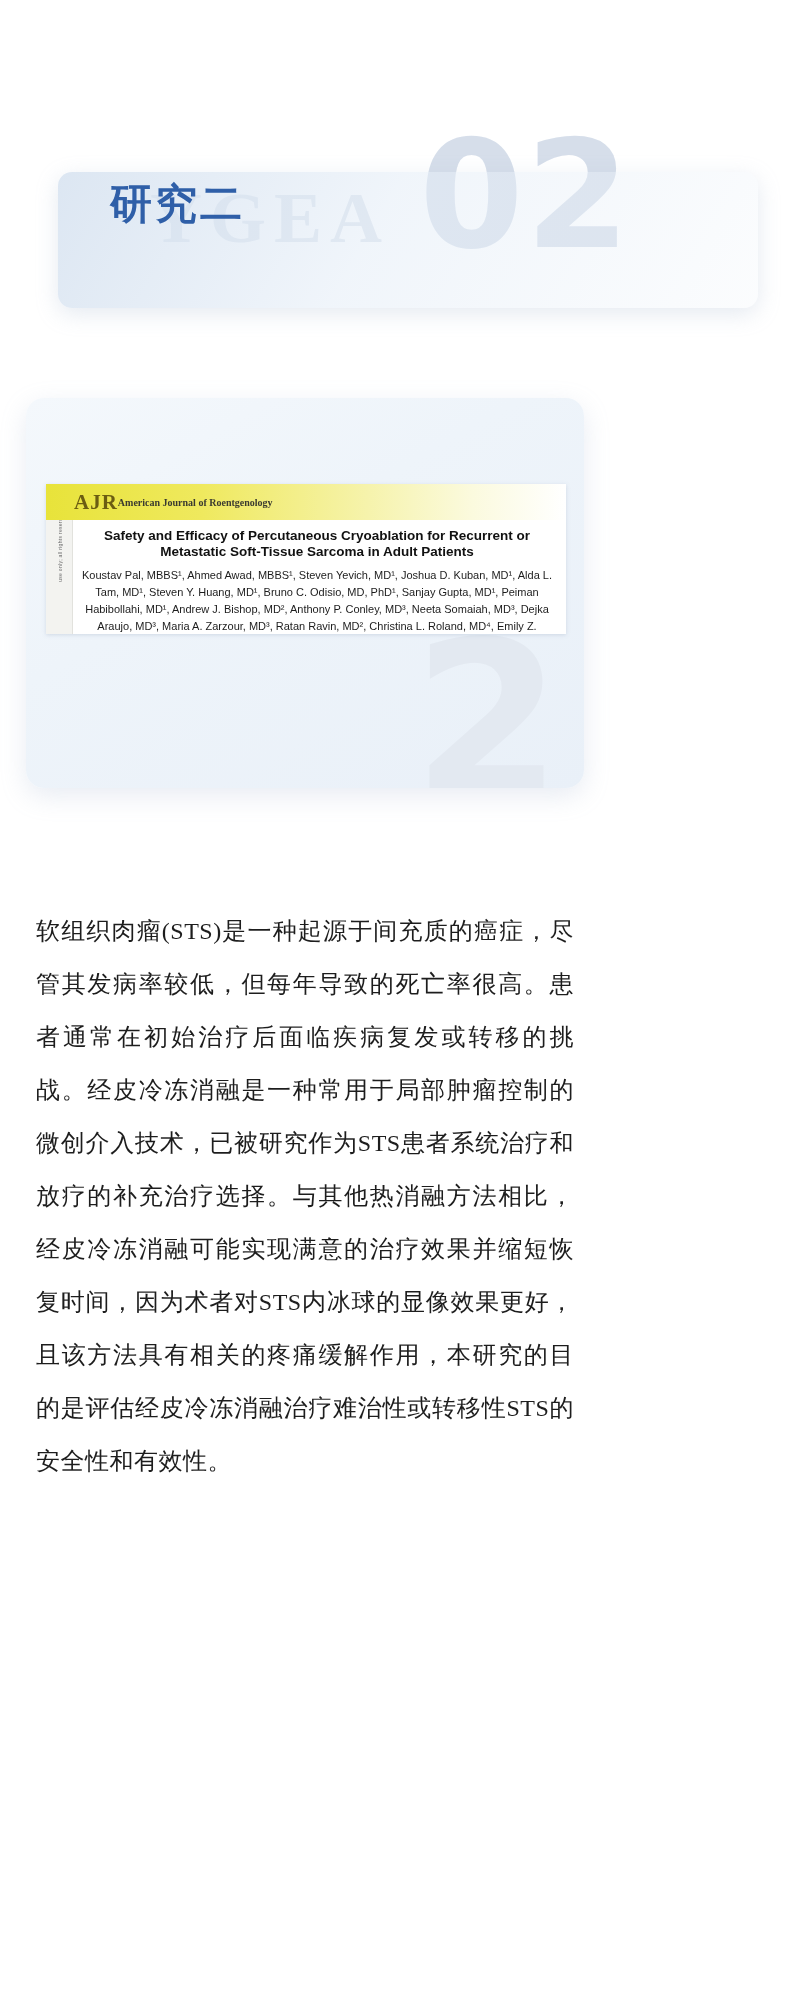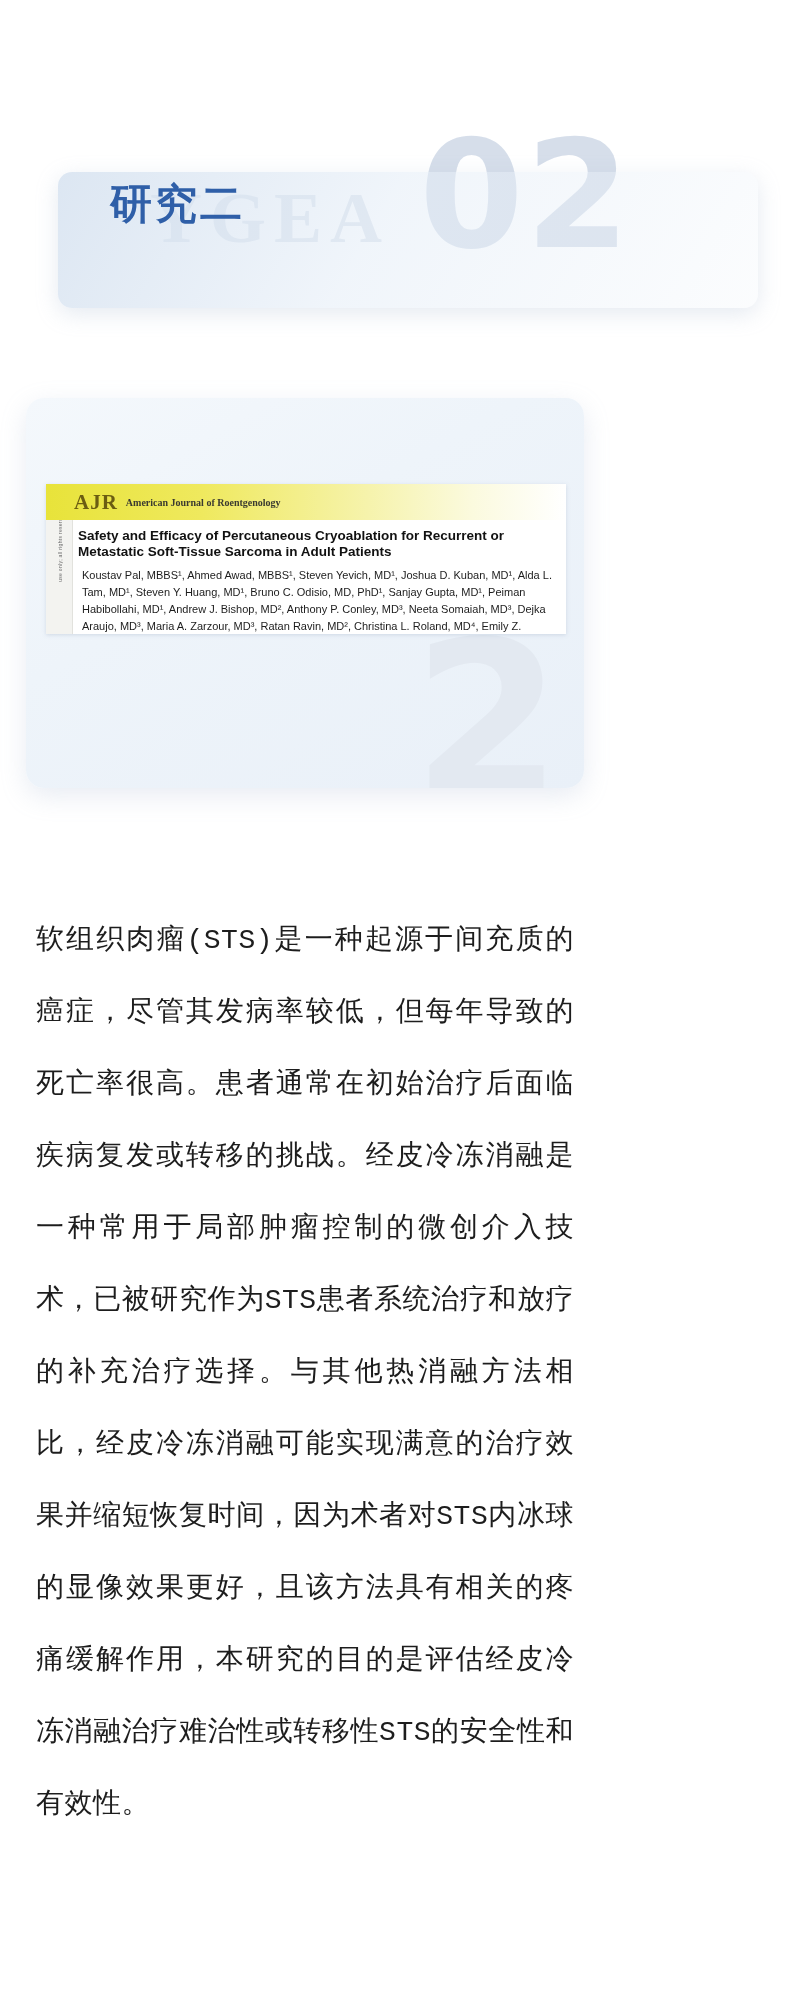--- a/index.html
+++ b/index.html
@@ -125,21 +125,20 @@
   }
   .ajr-logo {
     margin-left: 28px;
     font-family: "Liberation Serif", serif;
     font-size: 21px;
     font-weight: 700;
     color: #6b5d12;
     letter-spacing: 1px;
   }
   .ajr-full {
-    margin-left: 8px;
     font-family: "Liberation Serif", serif;
     font-size: 10px;
     font-weight: 700;
     color: #3a3a30;
   }
   .spine {
     position: absolute;
     left: 0;
     top: 0;
     width: 26px;
@@ -158,20 +157,21 @@
     color: #6d6d6d;
     letter-spacing: 0.3px;
     text-align: center;
     white-space: nowrap;
   }
   .paper-body {
     position: absolute;
     left: 32px;
     top: 44px;
     right: 10px;
+    text-align: center;
   }
   .paper-title {
     font-family: "Liberation Sans", sans-serif;
     font-size: 13.5px;
     font-weight: 700;
     color: #111111;
     line-height: 1.22;
     margin: 0 0 6px 0;
   }
   .paper-authors {
@@ -191,23 +191,23 @@
     letter-spacing: 0.2px;
     white-space: nowrap;
   }
 
   
   .body-text {
     position: absolute;
     left: 36px;
     top: 905px;
     width: 538px;
-    font-family: Liberation Mono, monospace;
-    font-size: 28px;
-    line-height: 72px;
+    font-family: Liberation Serif, serif;
+    font-size: 24px;
+    line-height: 53px;
     color: #1d1d1d;
     letter-spacing: 0.5px;
     text-align: justify;
   }
 </style>
 </head>
 <body>
 
 <div class="header-block">
   <div class="ghost-word">YGEA</div>

